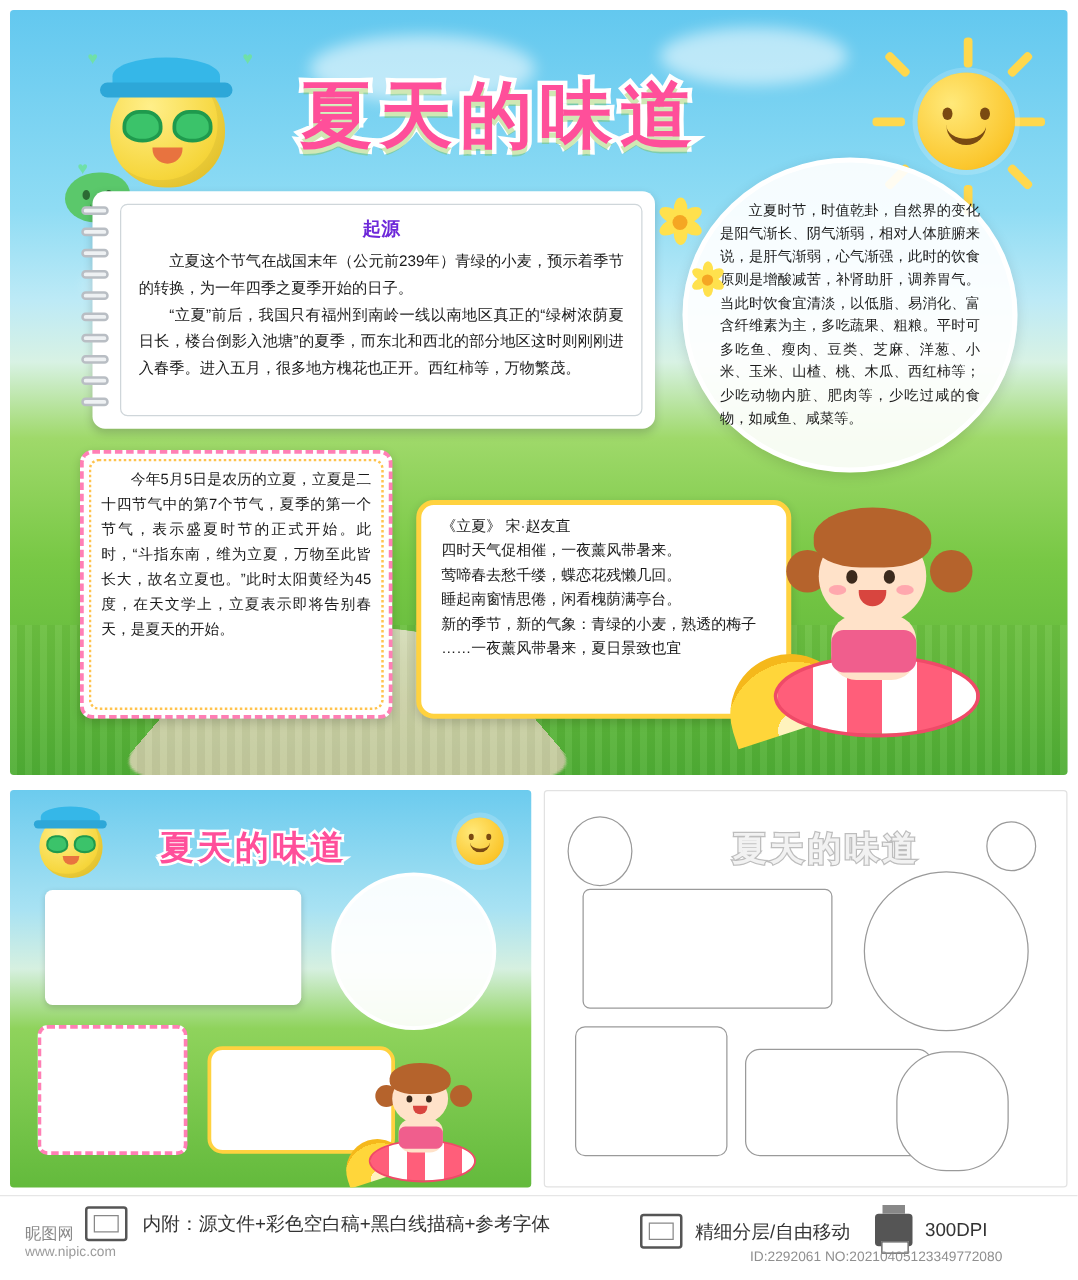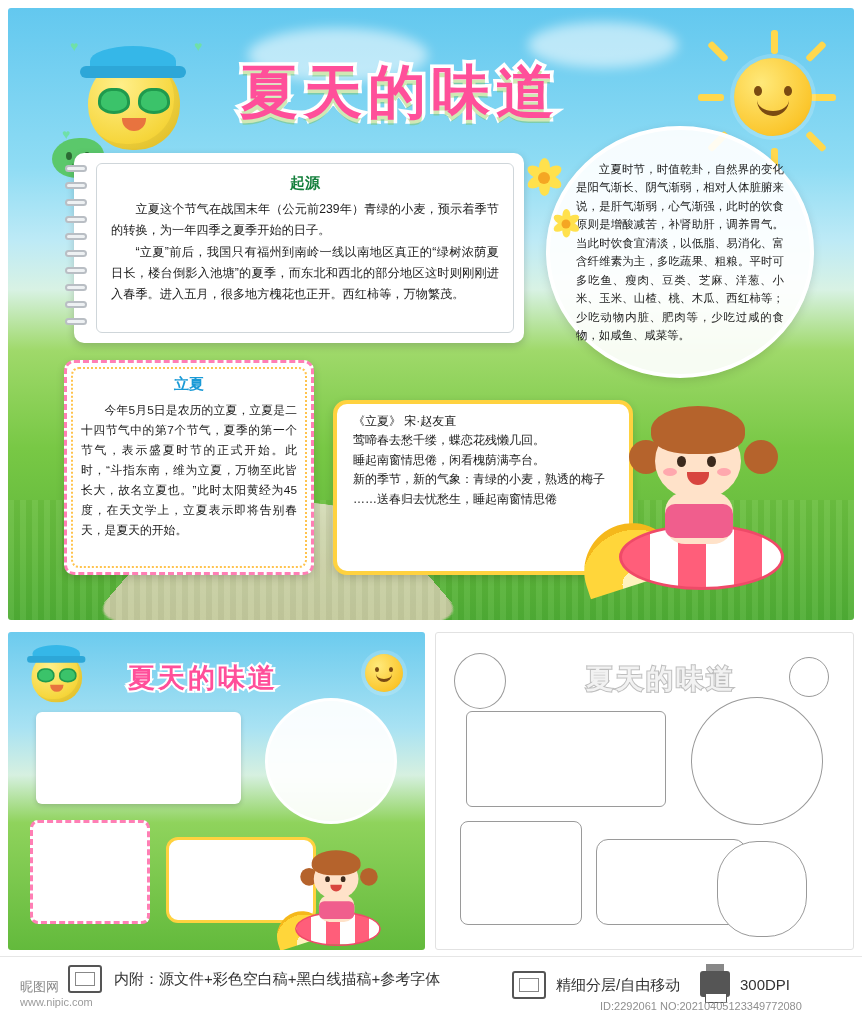--- a/index.html
+++ b/index.html
@@ -125,21 +125,21 @@
   }
   .spiral i {
     display:block; width:22px; height:7px; margin-bottom:10px;
     border:2px solid #b9bec4; border-radius:6px; background:#eef1f3;
   }
   .notebook .inner {
     position:absolute; left:22px; top:10px; right:10px; bottom:10px;
     border:1px solid #cfd6da; border-radius:6px; padding:8px 14px;
   }
   .box-h {
-    text-align:center; font-weight:700; color:#15803d; font-size:15px; margin:2px 0 6px;
+    text-align:center; font-weight:700; color:#6d28d9; font-size:15px; margin:2px 0 6px;
   }
   .box-p {
     font-size: 12.2px; line-height: 1.75; color:#1b1b1b; text-indent: 2em;
     text-align: justify;
   }
 
   
   .circle-box {
     position:absolute; right: 40px; top: 118px; width: 268px; height: 252px;
     border-radius:50%;
@@ -339,30 +339,30 @@
     <i style="transform:rotate(0deg)"></i>
       <i style="transform:rotate(60deg)"></i>
       <i style="transform:rotate(120deg)"></i>
     <i style="transform:rotate(180deg)"></i>
       <i style="transform:rotate(240deg)"></i>
       <i style="transform:rotate(300deg)"></i>
     <div class="c"></div>
   </div>
 
   <div class="dot-box">
-    <div class="box-h">立夏</div>
     <div class="box-p">今年5月5日是农历的立夏，立夏是二十四节气中的第7个节气，夏季的第一个节气，表示盛夏时节的正式开始。此时，“斗指东南，维为立夏，万物至此皆长大，故名立夏也。”此时太阳黄经为45度，在天文学上，立夏表示即将告别春天，是夏天的开始。</div>
   </div>
 
   <div class="yellow-box">
     <div class="poem-line">《立夏》 宋·赵友直</div>
+    <div class="poem-line">四时天气促相催，一夜薰风带暑来。</div>
     <div class="poem-line">莺啼春去愁千缕，蝶恋花残懒几回。</div>
     <div class="poem-line">睡起南窗情思倦，闲看槐荫满亭台。</div>
     <div class="poem-line">新的季节，新的气象：青绿的小麦，熟透的梅子</div>
-    <div class="poem-line">……送春归去忧愁生，睡起南窗情思倦</div>
+    <div class="poem-line">……一夜薰风带暑来，夏日景致也宜</div>
   </div>
 
   <div class="girl">
     <div class="lemon-slice"></div>
     <div class="ring"></div>
     <div class="g-bun l"></div>
       <div class="g-bun r"></div>
     <div class="g-head"></div>
     <div class="g-hair"></div>
     <div class="g-eye l"></div>

